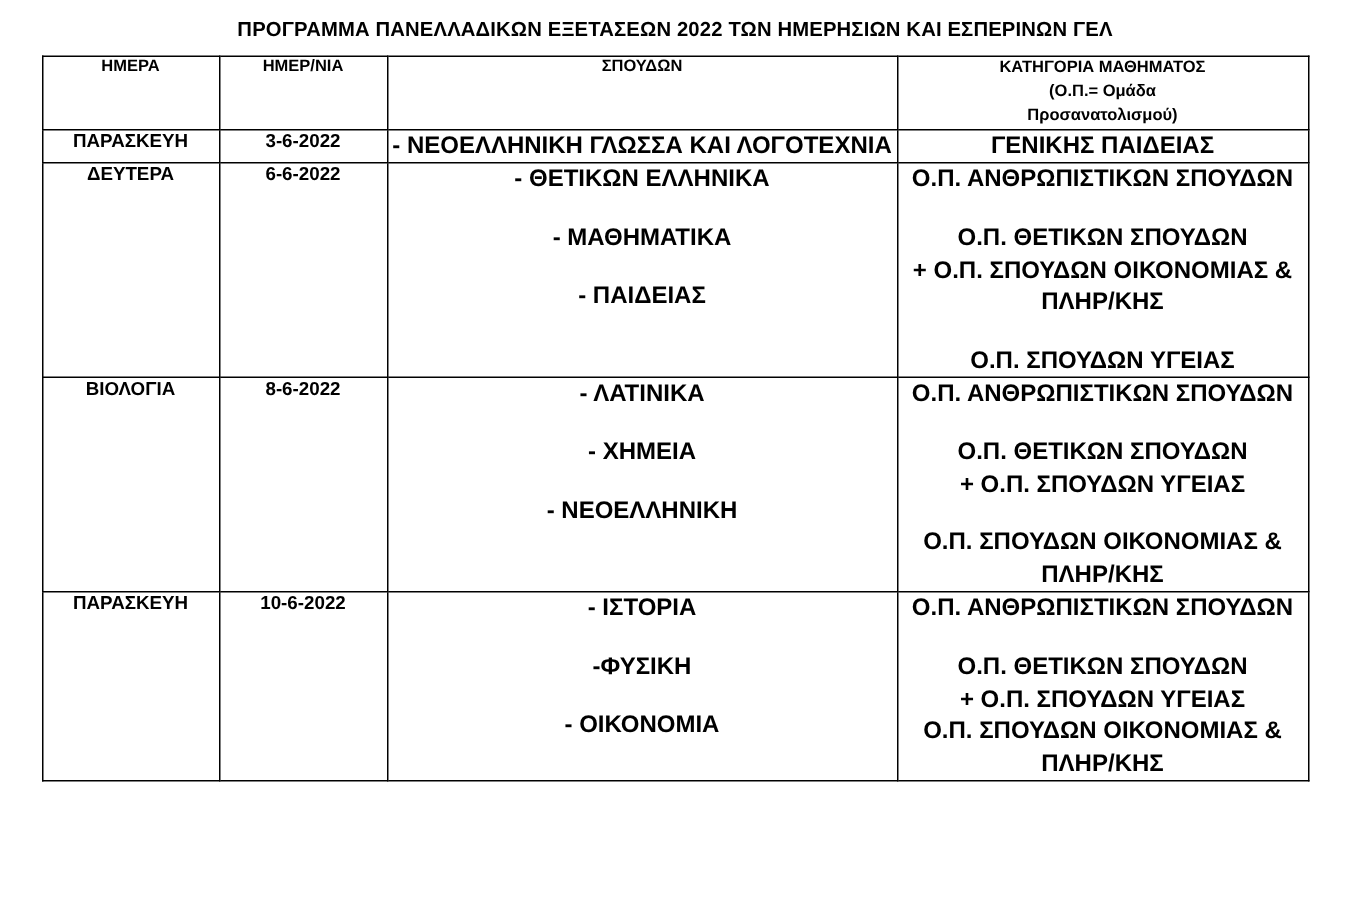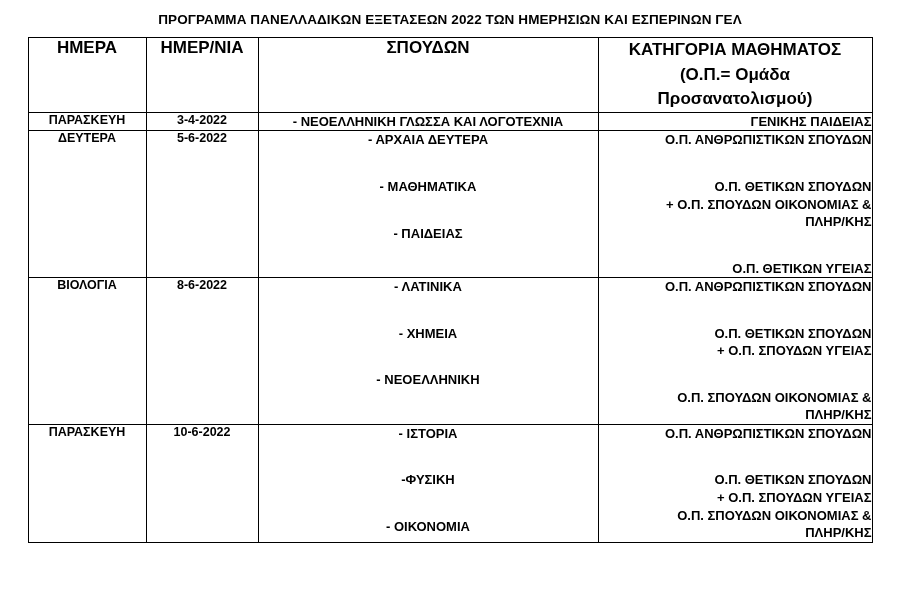--- a/index.html
+++ b/index.html
@@ -40,53 +40,53 @@
     padding: 0;
   }
   .col-day    { width: 118px; }
   .col-date   { width: 112px; }
   .col-subj   { width: 340px; }
   .col-cat    { width: 274px; }
 
   thead td {
     text-align: center;
     font-weight: bold;
-    font-size: 17px;
+    font-size: 11px;
     padding: 10px 6px 12px 6px;
     vertical-align: middle;
   }
   .hdr-cat-line { display: block; line-height: 1.45; }
 
   .cell-day {
     text-align: center;
     font-weight: bold;
     font-size: 12.5px;
     padding: 7px 4px 7px 4px;
     margin-top: 29px;
   }
   .cell-date {
     text-align: center;
     font-weight: bold;
     font-size: 12.5px;
     padding: 7px 4px 7px 4px;
   }
   .cell-subjects, .cell-cats {
     font-weight: bold;
-    font-size: 13px;
+    font-size: 16px;
     padding: 7px 8px 7px 8px;
   }
   .cell-subjects { text-align: center; }
-  .cell-cats { text-align: right; }
+  .cell-cats { text-align: center; }
 
   .line {
     display: block;
     line-height: 1.35;
     white-space: pre-wrap;
   }
-  .line.spacer-before { margin-top: 29px; }
+  .line.spacer-before { margin-top: 17px; }
 </style>
 </head>
 <body>
 
 <div class="page">
 
   <div class="doc-title">ΠΡΟΓΡΑΜΜΑ ΠΑΝΕΛΛΑΔΙΚΩΝ ΕΞΕΤΑΣΕΩΝ 2022 ΤΩΝ ΗΜΕΡΗΣΙΩΝ ΚΑΙ ΕΣΠΕΡΙΝΩΝ ΓΕΛ</div>
 
   <table class="schedule">
     <colgroup>
@@ -103,42 +103,42 @@
         <td>
           <span class="hdr-cat-line">ΚΑΤΗΓΟΡΙΑ ΜΑΘΗΜΑΤΟΣ</span>
           <span class="hdr-cat-line">(Ο.Π.= Ομάδα</span>
           <span class="hdr-cat-line">Προσανατολισμού)</span>
         </td>
       </tr>
     </thead>
     <tbody id="schedule-body">
         <tr>
           <td class="cell-day">ΠΑΡΑΣΚΕΥΗ</td>
-          <td class="cell-date">3-4-2022</td>
+          <td class="cell-date">3-6-2022</td>
           <td class="cell-subjects">
             <span class="line">- ΝΕΟΕΛΛΗΝΙΚΗ ΓΛΩΣΣΑ ΚΑΙ ΛΟΓΟΤΕΧΝΙΑ</span>
           </td>
           <td class="cell-cats">
             <span class="line">ΓΕΝΙΚΗΣ ΠΑΙΔΕΙΑΣ</span>
           </td>
         </tr>
         <tr>
           <td class="cell-day">ΔΕΥΤΕΡΑ</td>
-          <td class="cell-date">5-6-2022</td>
+          <td class="cell-date">6-6-2022</td>
           <td class="cell-subjects">
-            <span class="line">- ΑΡΧΑΙΑ ΔΕΥΤΕΡΑ</span>
+            <span class="line">- ΘΕΤΙΚΩΝ ΕΛΛΗΝΙΚΑ</span>
             <span class="line spacer-before">- ΜΑΘΗΜΑΤΙΚΑ</span>
             <span class="line spacer-before">- ΠΑΙΔΕΙΑΣ</span>
           </td>
           <td class="cell-cats">
             <span class="line">Ο.Π. ΑΝΘΡΩΠΙΣΤΙΚΩΝ ΣΠΟΥΔΩΝ</span>
             <span class="line spacer-before">Ο.Π. ΘΕΤΙΚΩΝ ΣΠΟΥΔΩΝ</span>
             <span class="line">+ Ο.Π. ΣΠΟΥΔΩΝ ΟΙΚΟΝΟΜΙΑΣ &amp;</span>
             <span class="line">ΠΛΗΡ/ΚΗΣ</span>
-            <span class="line spacer-before">Ο.Π. ΘΕΤΙΚΩΝ ΥΓΕΙΑΣ</span>
+            <span class="line spacer-before">Ο.Π. ΣΠΟΥΔΩΝ ΥΓΕΙΑΣ</span>
           </td>
         </tr>
         <tr>
           <td class="cell-day">ΒΙΟΛΟΓΙΑ</td>
           <td class="cell-date">8-6-2022</td>
           <td class="cell-subjects">
             <span class="line">- ΛΑΤΙΝΙΚΑ</span>
             <span class="line spacer-before">- ΧΗΜΕΙΑ</span>
             <span class="line spacer-before">- ΝΕΟΕΛΛΗΝΙΚΗ</span>
           </td>

